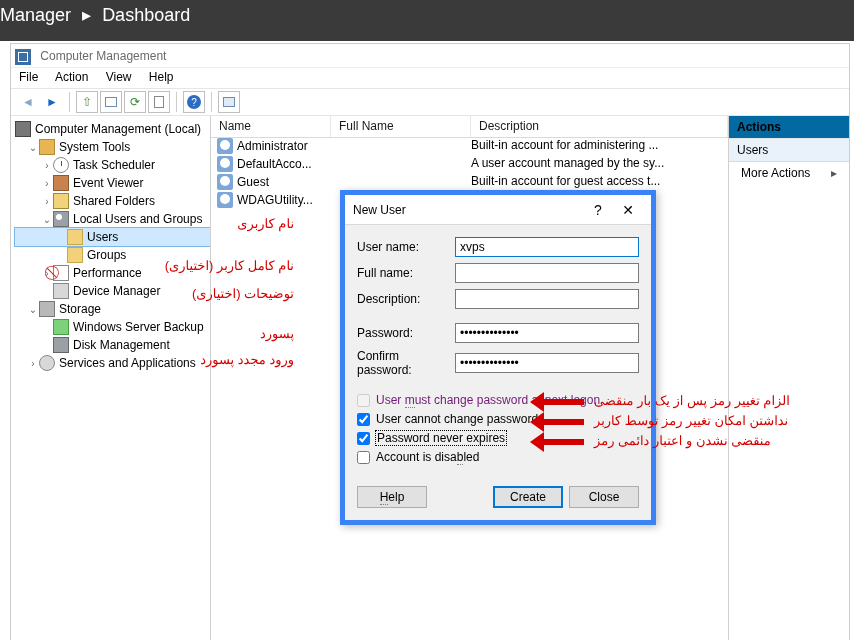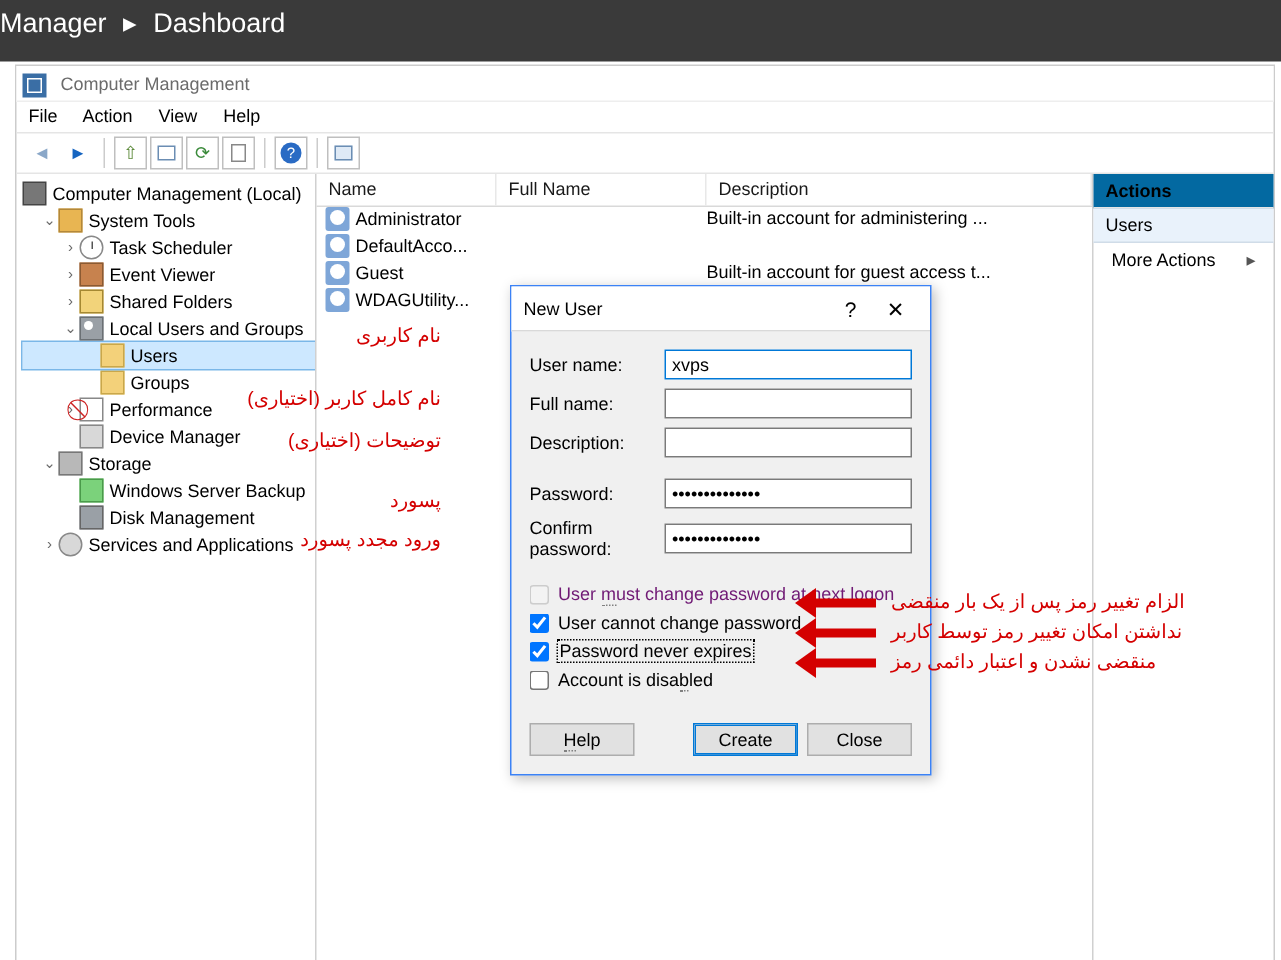--- a/index.html
+++ b/index.html
@@ -31,21 +31,21 @@
   .row .c1{width:120px; padding-left:6px; display:flex; align-items:center;}
   .row .c2{width:140px;}
   .row .c3{flex:1; overflow:hidden; text-overflow:ellipsis; white-space:nowrap;}
   .usr-ico{width:16px;height:16px;display:inline-block;background:#7ea6d8;border-radius:2px;margin-right:4px;position:relative;}
   .usr-ico::after{content:"";position:absolute;left:3px;top:2px;width:10px;height:10px;border-radius:50%;background:#fff;}
   .actions { width:120px; }
   .actions h4{margin:0;padding:4px 8px;font-weight:600;border-bottom:1px solid #e5e5e5;background:#0369a1;}
   .actions .sect{padding:4px 8px;background:#e9f2fb;border-bottom:1px solid #d0dce8;}
   .actions .item{padding:4px 12px;}
   
-  .dialog { position:absolute; left:340px; top:190px; width:281px; background:#f0f0f0; border:1px solid #3b82f6; box-shadow:2px 2px 8px rgba(0,0,0,.25);}
+  .dialog { position:absolute; left:340px; top:190px; width:316px; background:#f0f0f0; border:5px solid #3b82f6; box-shadow:2px 2px 8px rgba(0,0,0,.25);}
   .dlg-title{background:#fff;height:30px;display:flex;align-items:center;padding:0 8px;border-bottom:1px solid #d9d9d9;}
   .dlg-title .t{flex:1;}
   .dlg-title .q{width:30px;text-align:center;font-size:14px;}
   .dlg-title .x{width:30px;text-align:center;font-size:14px;}
   .dlg-body{padding:12px 12px 10px 12px;}
   .frow{display:flex;align-items:center;margin-bottom:6px;}
   .frow label{width:98px;}
   .frow input[type=text],.frow input[type=password]{flex:1;height:20px;border:1px solid #7a7a7a;padding:1px 4px;font-family:inherit;font-size:12px;}
   .frow.gap{margin-top:14px;}
   .chk{display:flex;align-items:center;height:18px;margin-top:1px;}
@@ -219,20 +219,21 @@
             </div>
           <div class="c2"></div>
           <div class="c3">Built-in account for administering ...</div>
         </div>
         <div class="row">
           <div class="c1">
               <span class="usr-ico"></span>
               <span>DefaultAcco...</span>
             </div>
           <div class="c2"></div>
+          <div class="c3">A user account managed by the sy...</div>
         </div>
         <div class="row">
           <div class="c1">
               <span class="usr-ico"></span>
               <span>Guest</span>
             </div>
           <div class="c2"></div>
           <div class="c3">Built-in account for guest access t...</div>
         </div>
         <div class="row">

